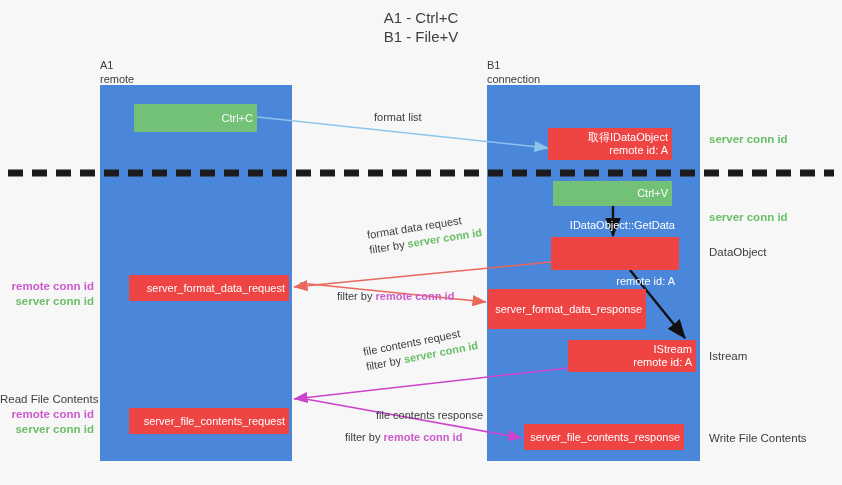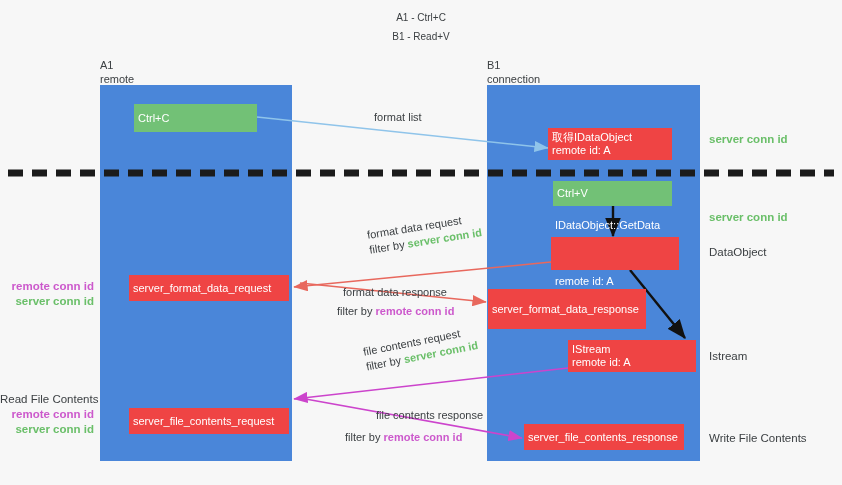--- a/index.html
+++ b/index.html
@@ -22,21 +22,21 @@
     height: 485px;
     background: #f7f7f7;
   }
   
   .title-block {
     position: absolute;
     left: 0;
     top: 8px;
     width: 842px;
     text-align: center;
-    font-size: 10px;
+    font-size: 15px;
     line-height: 19px;
     color: #3c4043;
   }
   
   .col-head {
     position: absolute;
     text-align: left;
     font-size: 11px;
     line-height: 14px;
     color: #3c4043;
@@ -47,21 +47,21 @@
   .lane {
     position: absolute;
     background: #4a86d9;
   }
   
   .node {
     position: absolute;
     box-sizing: border-box;
     display: flex;
     flex-direction: column;
-    align-items: flex-start;
+    align-items: flex-end;
     justify-content: center;
     color: #ffffff;
     font-size: 11px;
     line-height: 13px;
     text-align: center;
     padding: 2px 4px;
   }
   .node.green { background: #72c176; }
   .node.orange { background: #ef4444; }
   .node .l2 { display: block; }
@@ -112,21 +112,21 @@
     pointer-events: none;
   }
 </style>
 </head>
 <body>
 
 <div id="stage">
 
   <div class="title-block">
     <div>A1 - Ctrl+C</div>
-    <div>B1 - Read+V</div>
+    <div>B1 - File+V</div>
   </div>
 
   <div class="col-head" style="left:100px; top:58px; width:192px;">
     <span class="l1">A1</span>
     <span class="l2">remote</span>
   </div>
   <div class="col-head" style="left:487px; top:58px; width:213px;">
     <span class="l1">B1</span>
     <span class="l2">connection</span>
   </div>
@@ -211,21 +211,20 @@
   </div>
 
   <div class="arrow-cap rot-up" style="left:366px; top:228px;">
     <div>format data request</div>
     <div>
       <span>filter by </span><span class="conn-green">server conn id</span>
     </div>
   </div>
 
   <div class="arrow-cap" style="left:343px; top:285px;">
-    <div>format data response</div>
     <div style="margin-top:4px; margin-left:-6px;">
       <span>filter by </span><span class="conn-magenta">remote conn id</span>
     </div>
   </div>
 
   <div class="arrow-cap rot-up-s" style="left:362px; top:345px;">
     <div>file contents request</div>
     <div>
       <span>filter by </span><span class="conn-green">server conn id</span>
     </div>

